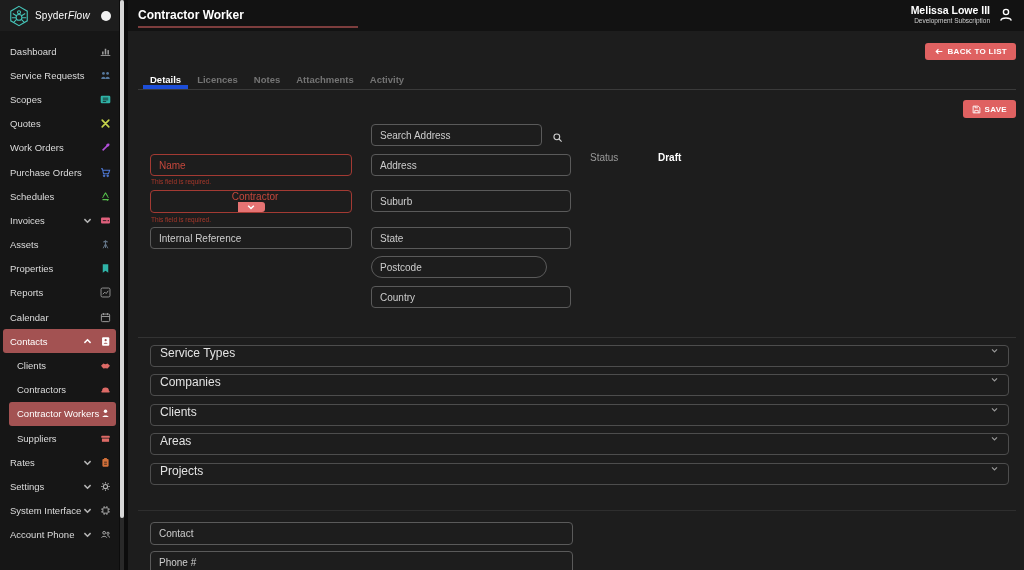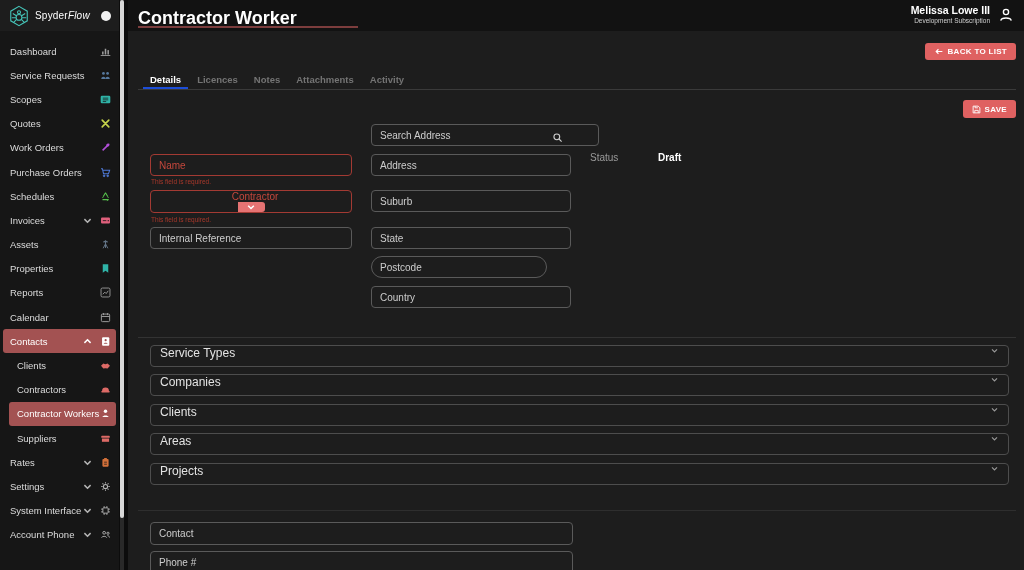--- a/index.html
+++ b/index.html
@@ -26,55 +26,55 @@
   .s-item.child { padding-left:17px; }
   .s-item.child-active { background:#a35252; border-radius:3px; margin:0 3px 0 9px;
     padding:0 5px 0 8px; color:#fff; }
   
   #side-scroll { position:absolute; left:120px; top:0; width:4px; height:570px; background:#292929; }
   #side-thumb { position:absolute; left:0; top:0; width:4px; height:518px; background:#d7d7d7; border-radius:2px; }
 
   
   #main { position:absolute; left:128px; top:0; width:896px; height:570px; background:#1d1d1d; }
   #topbar { position:absolute; left:0; top:0; width:896px; height:31px; background:#121212; }
-  #page-title { position:absolute; left:10px; top:8px; color:#fff; font-size:18px; font-weight:bold; }
+  #page-title { position:absolute; left:10px; top:8px; color:#fff; font-size:12px; font-weight:bold; }
   #title-underline { position:absolute; left:10px; top:26px; width:220px; height:2px; background:#7c3d3d; }
   #user-block { position:absolute; right:34px; top:4px; text-align:right; }
   #user-name { color:#fff; font-size:10.5px; font-weight:bold; }
   #user-sub { color:#cfcfcf; font-size:6.5px; margin-top:1px; }
   #user-icon { position:absolute; right:10px; top:7px; color:#fff; }
 
   .btn { position:absolute; display:flex; align-items:center; gap:4px; background:#df6161;
     color:#fff; font-size:8px; font-weight:bold; letter-spacing:.3px; border:none;
     border-radius:3px; padding:0 9px; cursor:pointer; font-family:"Liberation Sans",sans-serif; }
   #back-btn { right:8px; top:43px; height:17px; }
   #save-btn { right:8px; top:100px; height:18px; }
 
   #tabs { position:absolute; left:15px; top:70px; display:flex; gap:2px; }
   .tab { padding:0 7px; height:19px; line-height:19px; font-size:9.5px; font-weight:bold;
     color:#747474; cursor:pointer; }
-  .tab.active { color:#fff; border-bottom:2px solid #1d4ed8; }
+  .tab.active { color:#fff; border-bottom:4px solid #1d4ed8; }
   #tabs-rule { position:absolute; left:10px; top:89px; width:878px; height:1px; background:#3a3a3a; }
 
   .input { position:absolute; height:22px; background:transparent; border:1px solid #5a5a5a;
     border-radius:4px; color:#e8e8e8; font-size:10px; font-family:"Liberation Sans",sans-serif;
     padding:0 8px; outline:none; }
   .input::placeholder { color:#cdcdcd; opacity:1; }
   .input.err { border-color:#a33a33; }
   .input.err::placeholder { color:#c4473c; }
   .err-msg { position:absolute; color:#a8382b; font-size:6.5px; }
 
   #contractor-select { position:absolute; left:22px; top:190px; width:202px; height:23px;
     border:1px solid #a33a33; border-radius:4px; display:flex; align-items:center; cursor:pointer;flex-direction:column; }
   #contractor-select .sel-txt { flex:1; color:#c4473c; font-size:10px; padding-left:8px; }
   #contractor-select .sel-btn { width:27px; height:100%; background:#e57373;
     border-radius:0 3px 3px 0; display:flex; align-items:center; justify-content:center; color:#fff; }
 
   #search-wrap { position:absolute; left:243px; top:124px; width:200px; height:22px; }
-  #search-wrap input { left:0; top:0; width:228px; padding-right:26px; }
+  #search-wrap input { left:0; top:0; width:171px; padding-right:26px; }
   #search-icon { position:absolute; right:8px; top:5px; color:#cfcfcf; }
 
   .status-label { position:absolute; left:462px; top:152px; color:#9a9a9a; font-size:10px; }
   .status-value { position:absolute; left:530px; top:152px; color:#fff; font-size:10px; font-weight:bold; }
 
   .divider { position:absolute; left:10px; width:878px; height:1px; background:#333; }
 
   .section { position:absolute; left:22px; width:859px; height:22px; border:1px solid #4d4d4d;
     border-radius:4px; display:flex; justify-content:space-between;
     padding:0 9px; color:#e3e3e3; font-size:12px; cursor:pointer; }

